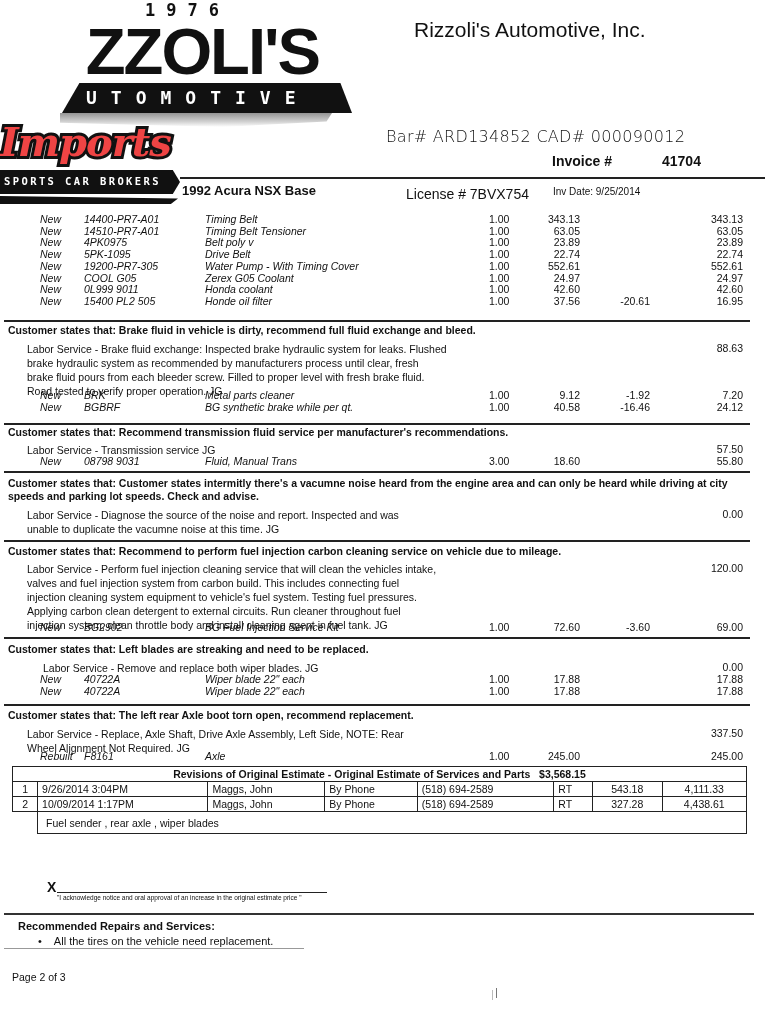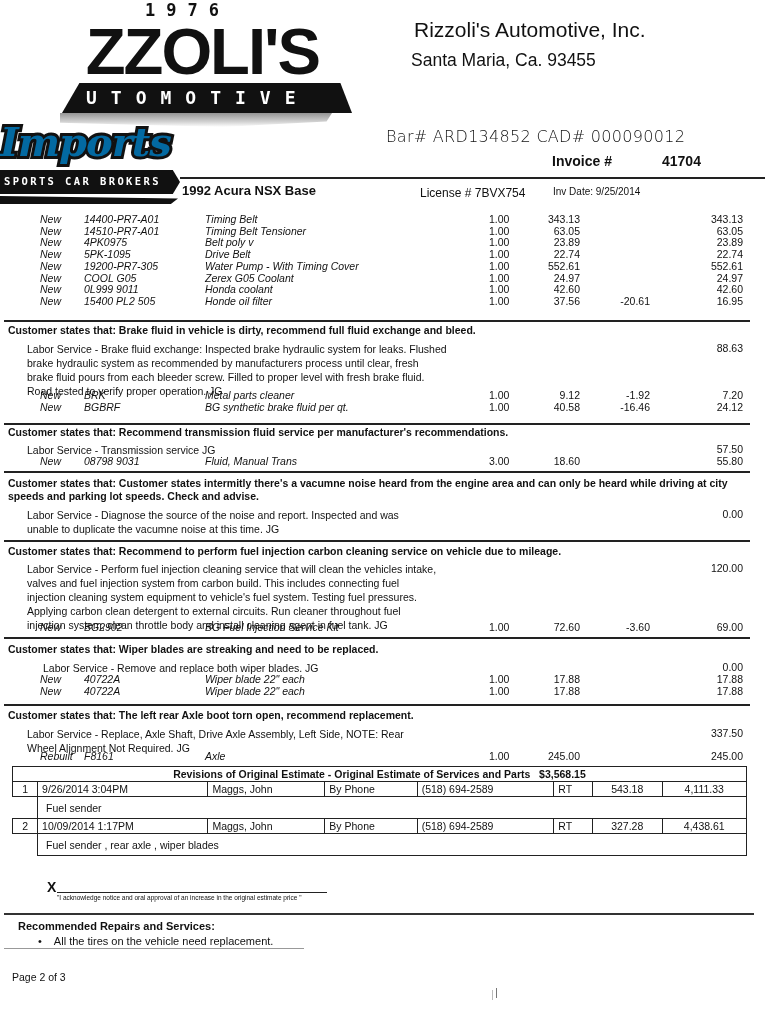--- a/index.html
+++ b/index.html
@@ -6,34 +6,34 @@
   html, body { width: 773px; height: 1024px; background: #fff; overflow: hidden; }
   body { position: relative; font-family: "Liberation Sans", sans-serif; color: #111; }
   .abs { position: absolute; }
 
   
   .logo-year { left: 145px; top: 0; font-family: "DejaVu Sans Mono", monospace; font-weight: bold; font-size: 17px; letter-spacing: 11px; }
   .logo-name { left: 88px; top: 20px; font-family: "Liberation Sans", sans-serif; font-weight: bold; font-size: 64px; letter-spacing: -2px; transform: scaleX(1.02); line-height: 1; }
   .logo-banner { left: 62px; top: 83px; width: 290px; height: 30px; background: #111; clip-path: polygon(6% 0, 96% 0, 100% 100%, 0 100%); }
   .logo-banner span { position: absolute; left: 24px; top: 4px; color: #fff; font-family: "DejaVu Sans Mono", monospace; font-weight: bold; font-size: 18px; letter-spacing: 14px; }
   .logo-smear { left: 60px; top: 113px; width: 272px; height: 14px; background: linear-gradient(180deg,#666,#bbb 60%,#fff); clip-path: polygon(0 0,100% 0,98% 60%,60% 100%,0 70%); opacity: .7; }
-  .imports-script { left: 0; top: 118px; font-family: "DejaVu Serif", serif; font-style: italic; font-weight: bold; font-size: 40px; color: #0369a1; -webkit-text-stroke: 6px #111; paint-order: stroke fill; letter-spacing: -1px; }
+  .imports-script { left: 0; top: 118px; font-family: "DejaVu Serif", serif; font-style: italic; font-weight: bold; font-size: 40px; color: #ef4444; -webkit-text-stroke: 6px #111; paint-order: stroke fill; letter-spacing: -1px; }
   .imports-bar { left: 0; top: 170px; width: 180px; height: 24px; background: #111; clip-path: polygon(0 0, 96% 0, 100% 50%, 96% 100%, 0 100%); }
   .imports-bar span { position: absolute; left: 4px; top: 5px; color: #fff; font-family: "DejaVu Sans Mono", monospace; font-weight: bold; font-size: 10.5px; letter-spacing: 2.4px; }
   .imports-line { left: 0; top: 196px; width: 178px; height: 8px; background: #111; clip-path: polygon(0 0,100% 30%,96% 100%,0 100%); }
 
   
   .co-name { left: 414px; top: 18px; font-size: 21px; }
   .co-addr { left: 411px; top: 50px; font-size: 17.5px; line-height: 20.5px; }
   .bar-cad { left: 386px; top: 127px; font-family: "DejaVu Sans", sans-serif; font-size: 16px; font-weight: 300; letter-spacing: .3px; }
   .inv-label { left: 552px; top: 153px; font-weight: bold; font-size: 14px; }
   .inv-num { left: 662px; top: 153px; font-weight: bold; font-size: 14px; }
   .hdr-line { left: 180px; top: 177px; width: 585px; height: 2px; background: #222; }
   .vehicle { left: 182px; top: 183px; font-weight: bold; font-size: 13px; }
-  .license { left: 420px; top: 186px; font-size: 12px; }
+  .license { left: 406px; top: 186px; font-size: 14px; }
   .invdate { left: 553px; top: 186px; font-size: 10px; }
 
   
   .row { position: absolute; left: 0; width: 773px; height: 12px; font-size: 10.5px; }
   .row > span { position: absolute; top: 0; white-space: nowrap; }
   .c-cond { left: 40px; font-style: italic; }
   .c-part { left: 84px; font-style: italic; }
   .c-desc { left: 205px; font-style: italic; }
   .c-qty  { left: 489px; }
   .c-price{ right: 193px; text-align: right; }
@@ -74,21 +74,20 @@
   </div>
 <div class="abs logo-smear"></div>
 <div class="abs imports-script">Imports</div>
 <div class="abs imports-bar">
     <span>SPORTS CAR BROKERS</span>
   </div>
 <div class="abs imports-line"></div>
 
 <div class="abs co-name">Rizzoli's Automotive, Inc.</div>
 <div class="abs co-addr">
-  <div>Santa Maria, Ca. 93455</div>
 </div>
 <div class="abs bar-cad">Bar# ARD134852  CAD# 000090012</div>
 <div class="abs inv-label">Invoice #</div>
 <div class="abs inv-num">41704</div>
 <div class="abs hdr-line"></div>
 <div class="abs vehicle">1992 Acura NSX Base</div>
 <div class="abs license">License #  7BVX754</div>
 <div class="abs invdate">Inv Date:  9/25/2014</div>
 
 <div id="initial-parts">
@@ -176,21 +175,21 @@
       <span class="c-part">BRK</span>
       <span class="c-desc">Metal parts cleaner</span>
       <span class="c-qty">1.00</span>
       <span class="c-price">9.12</span>
       <span class="c-disc">-1.92</span>
       <span class="c-total">7.20</span>
     </div>
     <div class="row" style="top: 400.7px;">
       <span class="c-cond">New</span>
       <span class="c-part">BGBRF</span>
-      <span class="c-desc">BG synthetic brake fluid per qt.</span>
+      <span class="c-desc">BG synthetic brake while per qt.</span>
       <span class="c-qty">1.00</span>
       <span class="c-price">40.58</span>
       <span class="c-disc">-16.46</span>
       <span class="c-total">24.12</span>
     </div>
     <div class="sec-rule" style="top: 423px;"></div>
     <div class="concern" style="top: 426px;">Customer states that: Recommend transmission fluid service per manufacturer's recommendations.</div>
     <div class="labor" style="top: 443px; width: 420px;">Labor Service - Transmission service  JG</div>
     <div class="labor-total" style="top: 443px;">57.50</div>
     <div class="row" style="top: 455px;">
@@ -213,21 +212,21 @@
     <div class="row" style="top: 621px;">
       <span class="c-cond">New</span>
       <span class="c-part">BG2902</span>
       <span class="c-desc">BG Fuel Injection Service Kit</span>
       <span class="c-qty">1.00</span>
       <span class="c-price">72.60</span>
       <span class="c-disc">-3.60</span>
       <span class="c-total">69.00</span>
     </div>
     <div class="sec-rule" style="top: 637px;"></div>
-    <div class="concern" style="top: 643px;">Customer states that: Wiper blades are streaking and need to be replaced.</div>
+    <div class="concern" style="top: 643px;">Customer states that: Left blades are streaking and need to be replaced.</div>
     <div class="labor" style="top: 661px; width: 420px; margin-left: 16px;">Labor Service - Remove and replace both wiper blades.  JG</div>
     <div class="labor-total" style="top: 661px;">0.00</div>
     <div class="row" style="top: 673px;">
       <span class="c-cond">New</span>
       <span class="c-part">40722A</span>
       <span class="c-desc">Wiper blade 22" each</span>
       <span class="c-qty">1.00</span>
       <span class="c-price">17.88</span>
       <span class="c-disc"></span>
       <span class="c-total">17.88</span>
@@ -268,24 +267,20 @@
       <tr>
         <td class="center">1</td>
         <td>9/26/2014    3:04PM</td>
         <td>Maggs, John</td>
         <td>By Phone</td>
         <td>(518) 694-2589</td>
         <td>RT</td>
         <td class="center">543.18</td>
         <td class="center">4,111.33</td>
       </tr>
-      <tr class="note">
-        <td style="border: none;"></td>
-        <td colspan="7">Fuel sender</td>
-      </tr>
       <tr>
         <td class="center">2</td>
         <td>10/09/2014   1:17PM</td>
         <td>Maggs, John</td>
         <td>By Phone</td>
         <td>(518) 694-2589</td>
         <td>RT</td>
         <td class="center">327.28</td>
         <td class="center">4,438.61</td>
       </tr>

